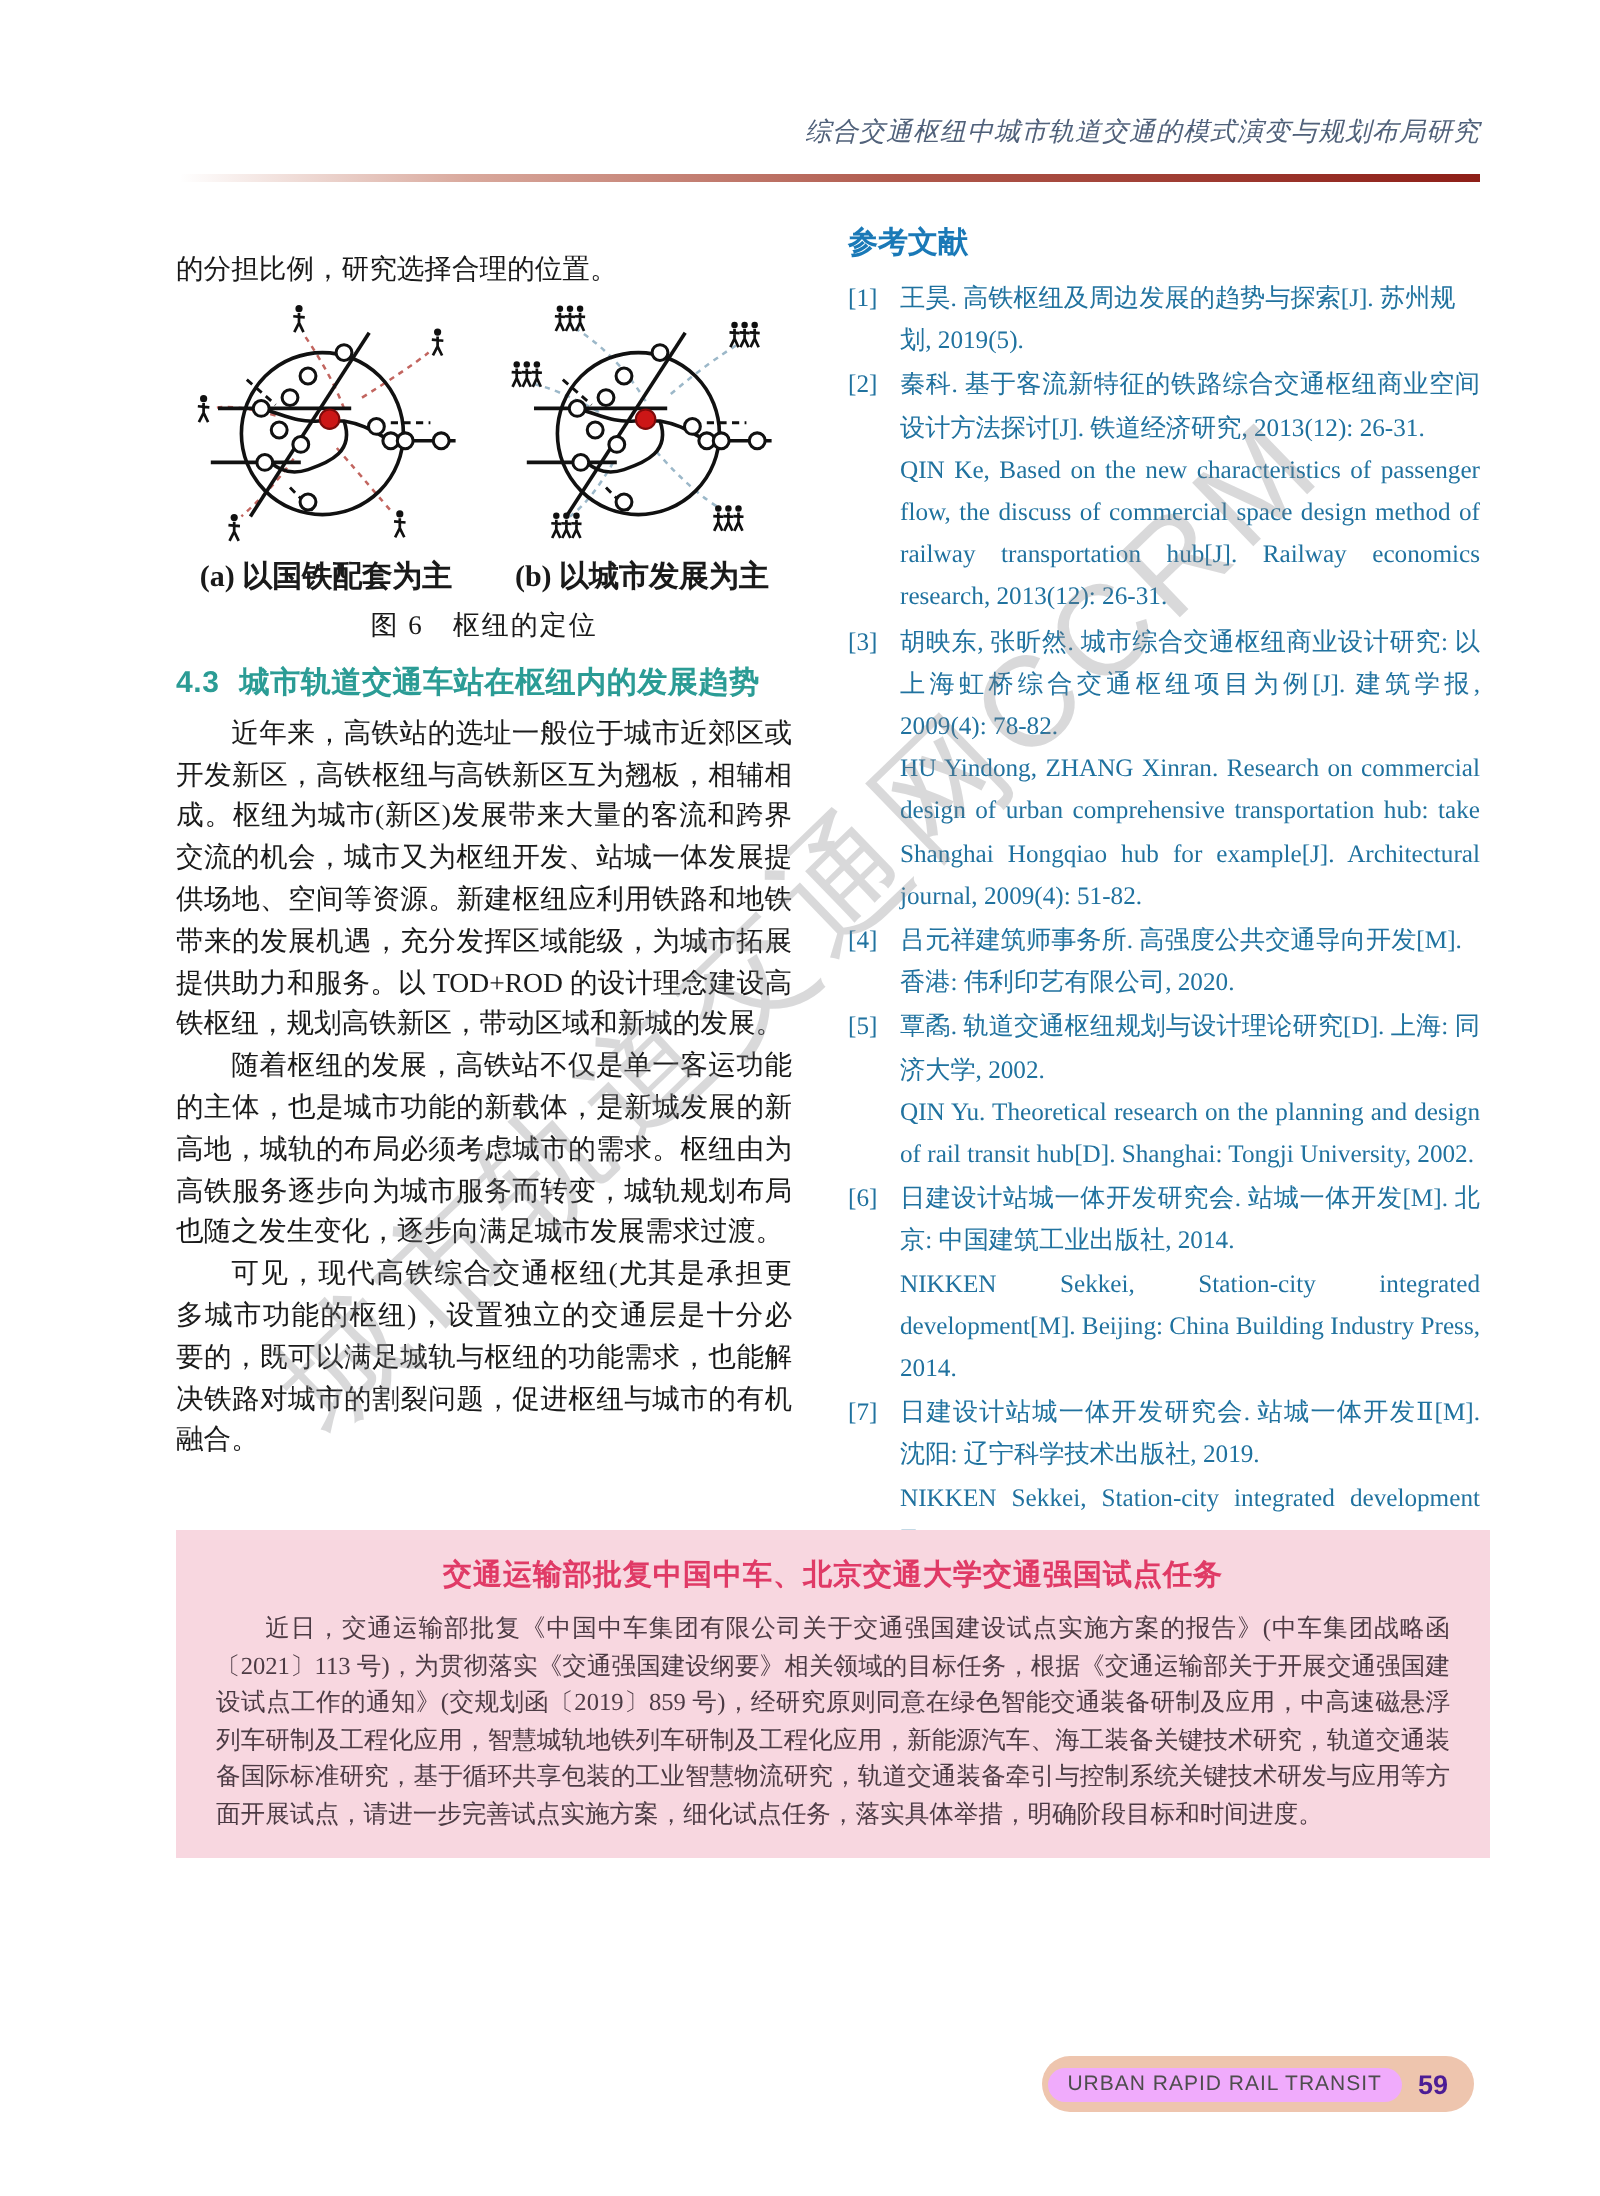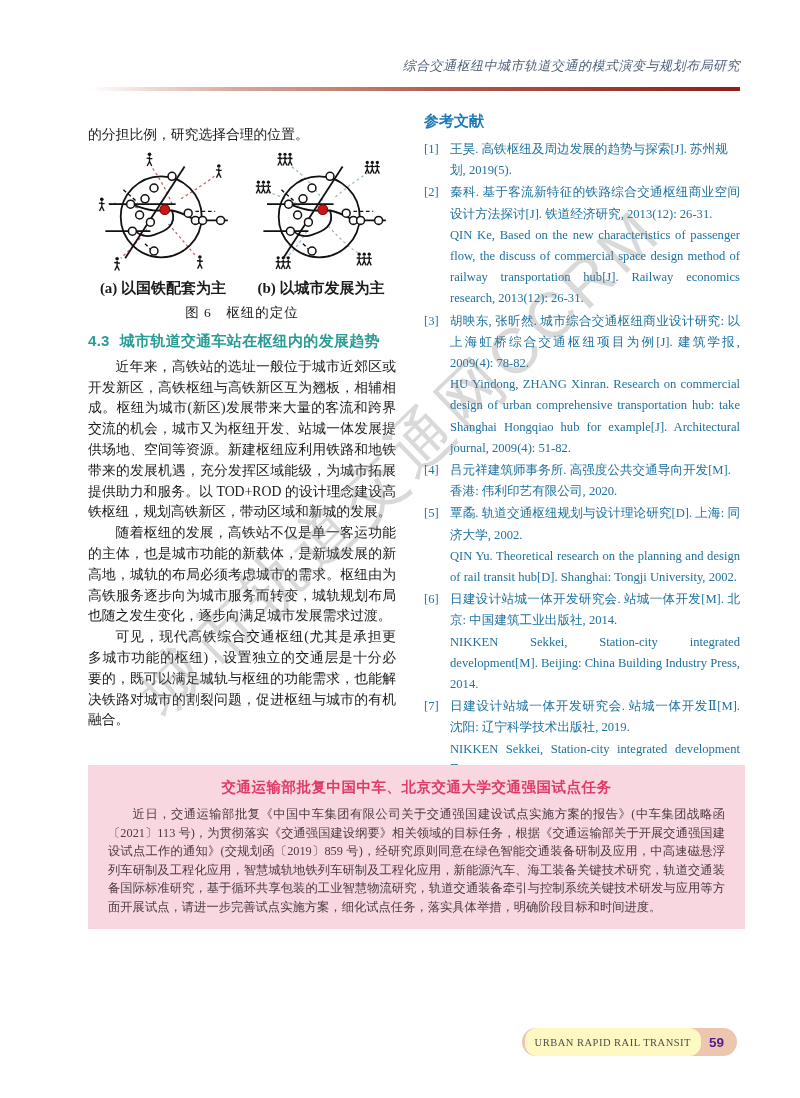--- a/index.html
+++ b/index.html
@@ -70,22 +70,22 @@
   }
   .news-par{margin:0;font-size:12.3px;line-height:18.6px;text-align:justify;text-indent:2em;color:#4c3b44;}
   .news-source{margin:4px 48px 0 0;text-align:right;font-size:12.3px;color:#4c3b44;}
   
   .footer-pill{
     position:absolute;top:1028px;right:63px;height:28px;
     background:#eec5ae;border-radius:14px;display:flex;align-items:center;
     padding:0 4px 0 3px;
   }
   .pill-label{
-    background:#fef9c3;border-radius:12px;height:28px;display:flex;align-items:center;
-    padding:0 10px;font-family:Liberation Serif, serif;
+    background:#f0abfc;border-radius:12px;height:17px;display:flex;align-items:center;
+    padding:0 10px;font-family:Liberation Sans, sans-serif;
     font-size:10.5px;color:#4d4d4d;letter-spacing:.5px;white-space:nowrap;
   }
   .pill-num{
     font-family:"Liberation Sans","DejaVu Sans",sans-serif;
     font-size:13.5px;font-weight:bold;color:#4c1d95;padding:0 9px 0 8px;
   }
   
   .watermark{
     position:absolute;left:150px;top:660px;z-index:6;pointer-events:none;
     font-family:"Liberation Sans","DejaVu Sans",sans-serif;

